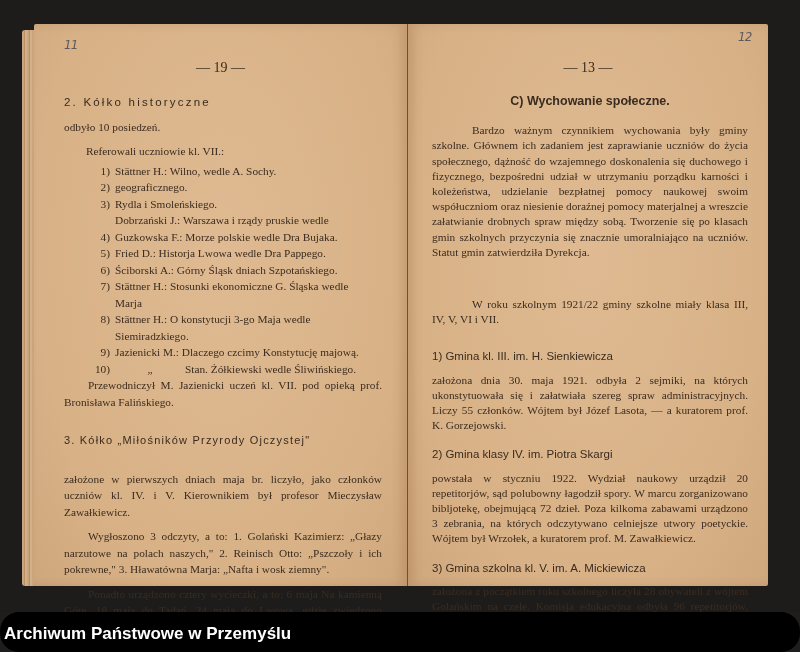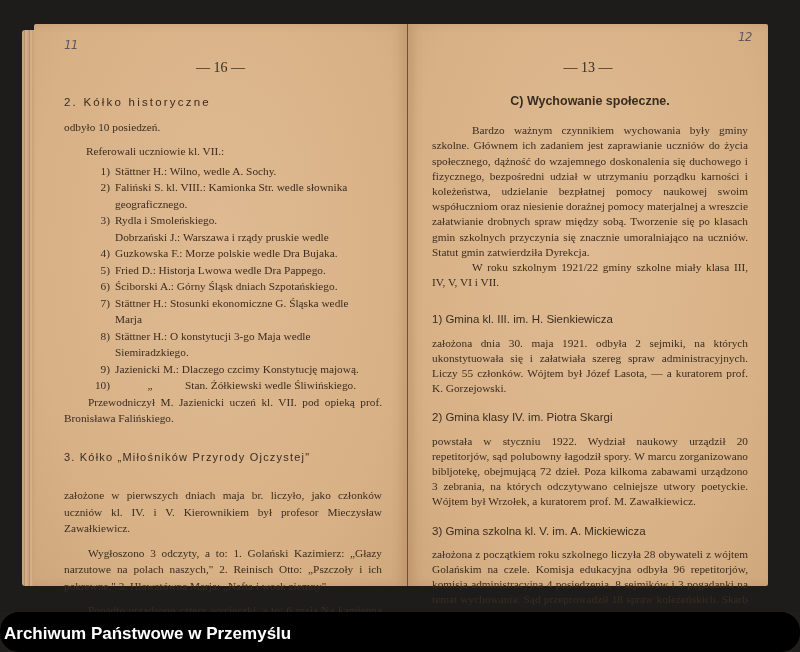--- a/index.html
+++ b/index.html
@@ -60,38 +60,37 @@
 </style>
 </head>
 <body>
 
 <div class="scan-area">
   <div class="book">
     <div class="stack-edge"></div>
 
     <div class="page page-left">
       <div class="pencil pencil-left">11</div>
-      <div class="pnum">— 16 —</div>
+      <div class="pnum">— 19 —</div>
 
       <div class="content left-content">
         <div class="center spaced" style="margin-top:18px;">2. Kółko historyczne</div>
         <div class="gap8"></div>
         <div>odbyło 10 posiedzeń.</div>
         <div class="gap8"></div>
         <div class="ref-intro">Referowali uczniowie kl. VII.:</div>
 
         <div style="margin-top:3px;">
           <div class="item">
               <span class="n">1)</span>
               <span class="t">Stättner H.: Wilno, wedle A. Sochy.</span>
             </div>
           <div class="item">
               <span class="n">2)</span>
               <span class="t">
-                <span class="sub">Faliński S. kl. VIII.: Kamionka Str. wedle słownika</span>
                 <span class="sub">geograficznego.</span>
               </span>
             </div>
           <div class="item">
               <span class="n">3)</span>
               <span class="t">
                 <span class="sub">Rydla i Smoleńskiego.</span>
                 <span class="sub">Dobrzański J.: Warszawa i rządy pruskie wedle</span>
               </span>
             </div>
@@ -147,21 +146,21 @@
     <div class="spine"></div>
 
     <div class="page page-right">
       <div class="pencil pencil-right">12</div>
       <div class="pnum">— 13 —</div>
 
       <div class="content right-content" style="line-height:15.2px;">
         <div class="heading-bold" style="margin-top:18px;">C) Wychowanie społeczne.</div>
         <div class="gap14"></div>
         <div class="par indent" style="text-indent:40px;">Bardzo ważnym czynnikiem wychowania były gminy szkolne. Głównem ich zadaniem jest zaprawianie uczniów do życia społecznego, dążność do wzajemnego doskonalenia się duchowego i fizycznego, bezpośredni udział w utrzymaniu porządku karności i koleżeństwa, udzielanie bezpłatnej pomocy naukowej swoim współuczniom oraz niesienie doraźnej pomocy materjalnej a wreszcie załatwianie drobnych spraw między sobą. Tworzenie się po klasach gmin szkolnych przyczynia się znacznie umoralniająco na uczniów. Statut gmin zatwierdziła Dyrekcja.</div>
-        <div class="par indent" style="text-indent:40px;">W roku szkolnym 1921/22 gminy szkolne miały klasa III, IV, V, VI i VII.</div>
+        <div class="par indent" style="text-indent:40px;margin-top:37px;">W roku szkolnym 1921/22 gminy szkolne miały klasa III, IV, V, VI i VII.</div>
 
         <div class="gap22"></div>
         <div class="center" style="font-family:'Liberation Sans',sans-serif;font-size:11.5px;">1) Gmina kl. III. im. H. Sienkiewicza</div>
         <div class="gap8"></div>
         <div class="par">założona dnia 30. maja 1921. odbyła 2 sejmiki, na których ukonstytuowała się i załatwiała szereg spraw administracyjnych. Liczy 55 członków. Wójtem był Józef Lasota, — a kuratorem prof. K. Gorzejowski.</div>
 
         <div class="gap14"></div>
         <div class="center" style="font-family:'Liberation Sans',sans-serif;font-size:11.5px;">2) Gmina klasy IV. im. Piotra Skargi</div>
         <div class="gap8"></div>
         <div class="par">powstała w styczniu 1922. Wydział naukowy urządził 20 repetitorjów, sąd polubowny łagodził spory. W marcu zorganizowano bibljotekę, obejmującą 72 dzieł. Poza kilkoma zabawami urządzono 3 zebrania, na których odczytywano celniejsze utwory poetyckie. Wójtem był Wrzołek, a kuratorem prof. M. Zawałkiewicz.</div>

